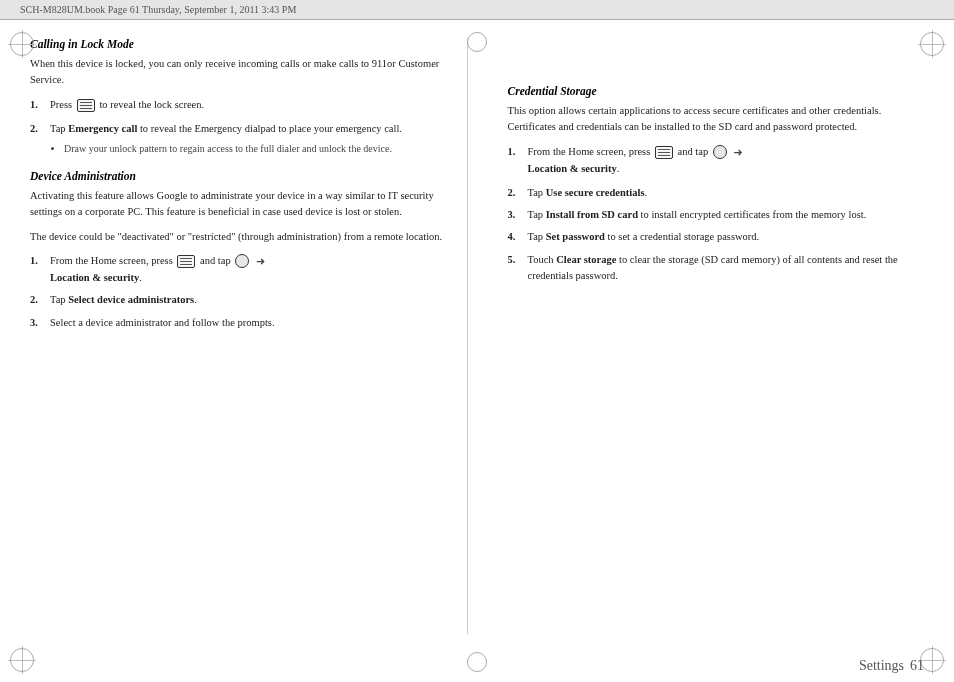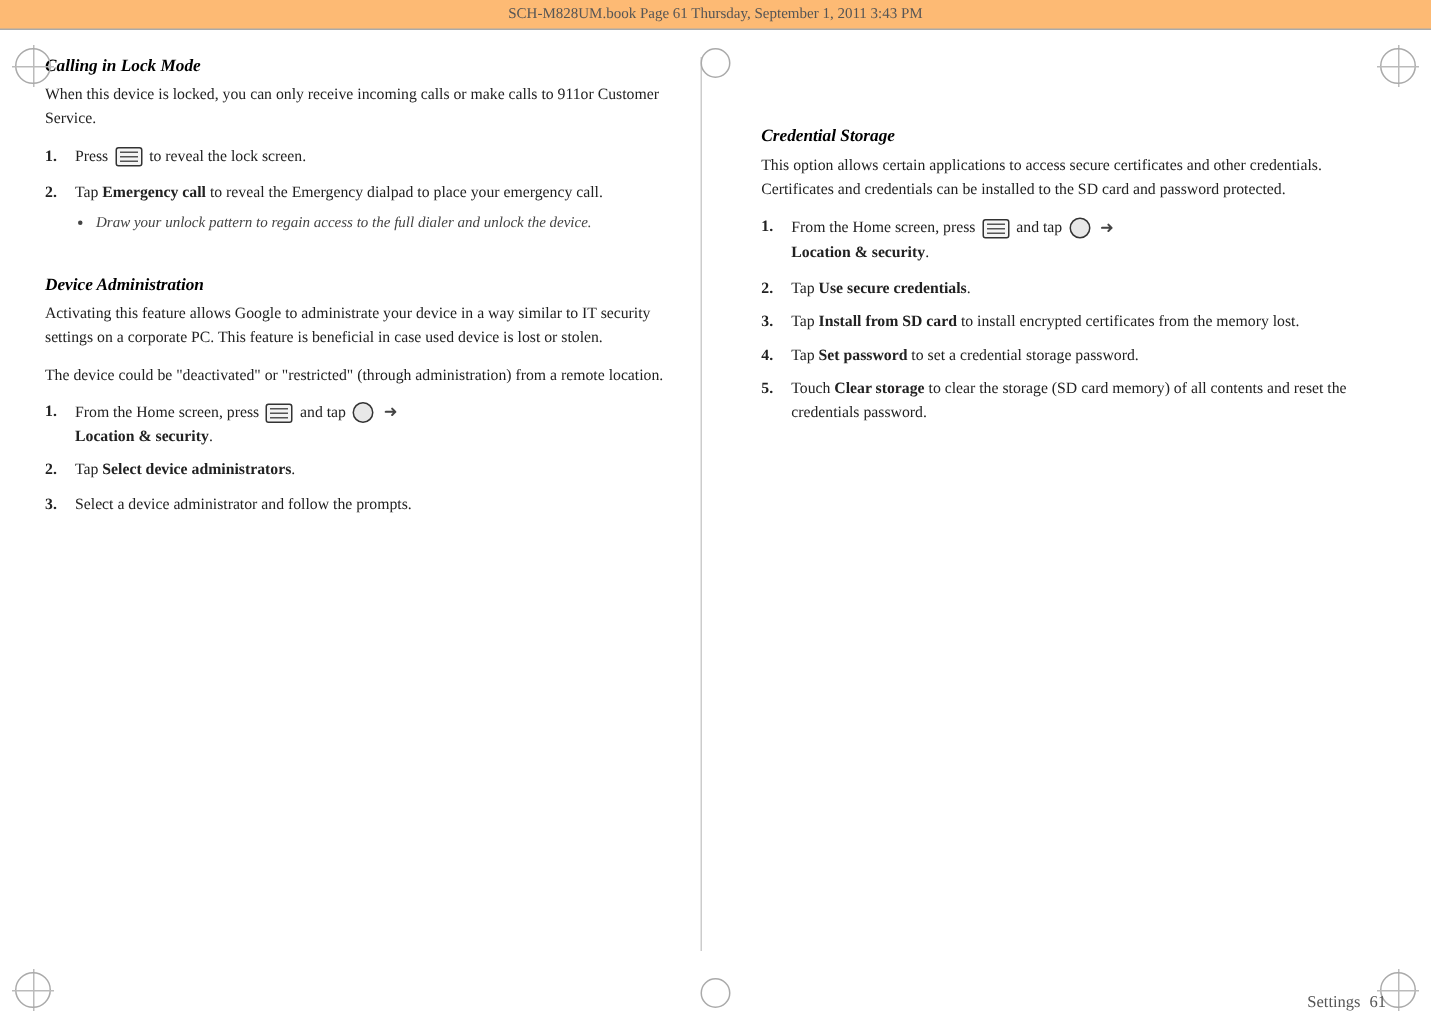--- a/index.html
+++ b/index.html
@@ -9,28 +9,28 @@
       background: #fff;
       font-family: 'Times New Roman', serif;
       font-size: 11px;
       color: #222;
       position: relative;
       overflow: hidden;
     }
 
     
     .header-bar {
-      background: #fdba74;
+      background: #e5e5e5;
       border-bottom: 1px solid #aaa;
       padding: 4px 20px;
       font-size: 10px;
       color: #555;
       display: flex;
       align-items: center;
-      justify-content: center;
+      justify-content: flex-start;
     }
 
     
     .main-content {
       display: flex;
       padding: 18px 30px 10px 30px;
       gap: 30px;
       height: calc(100% - 30px - 28px);
     }
 
@@ -106,42 +106,41 @@
     .bullet-list {
       margin-left: 14px;
       margin-top: 4px;
     }
 
     .bullet-item {
       font-size: 10px;
       line-height: 1.5;
       list-style: disc;
       color: #444;
-      margin-bottom: 20px;
-      font-style: italic;
+      margin-bottom: 6px;
     }
 
     
     .bold { font-weight: bold; }
 
     
     .arrow {
       display: inline-block;
       vertical-align: middle;
       font-size: 11px;
       color: #444;
       margin: 0 2px;
     }
 
     
     .footer {
       position: absolute;
       bottom: 8px;
       right: 30px;
-      font-size: 11px;
+      font-size: 14px;
       color: #555;
       display: flex;
       align-items: center;
       gap: 6px;
     }
 
     
     .corner-tl, .corner-tr, .corner-bl, .corner-br {
       position: absolute;
       width: 28px;

